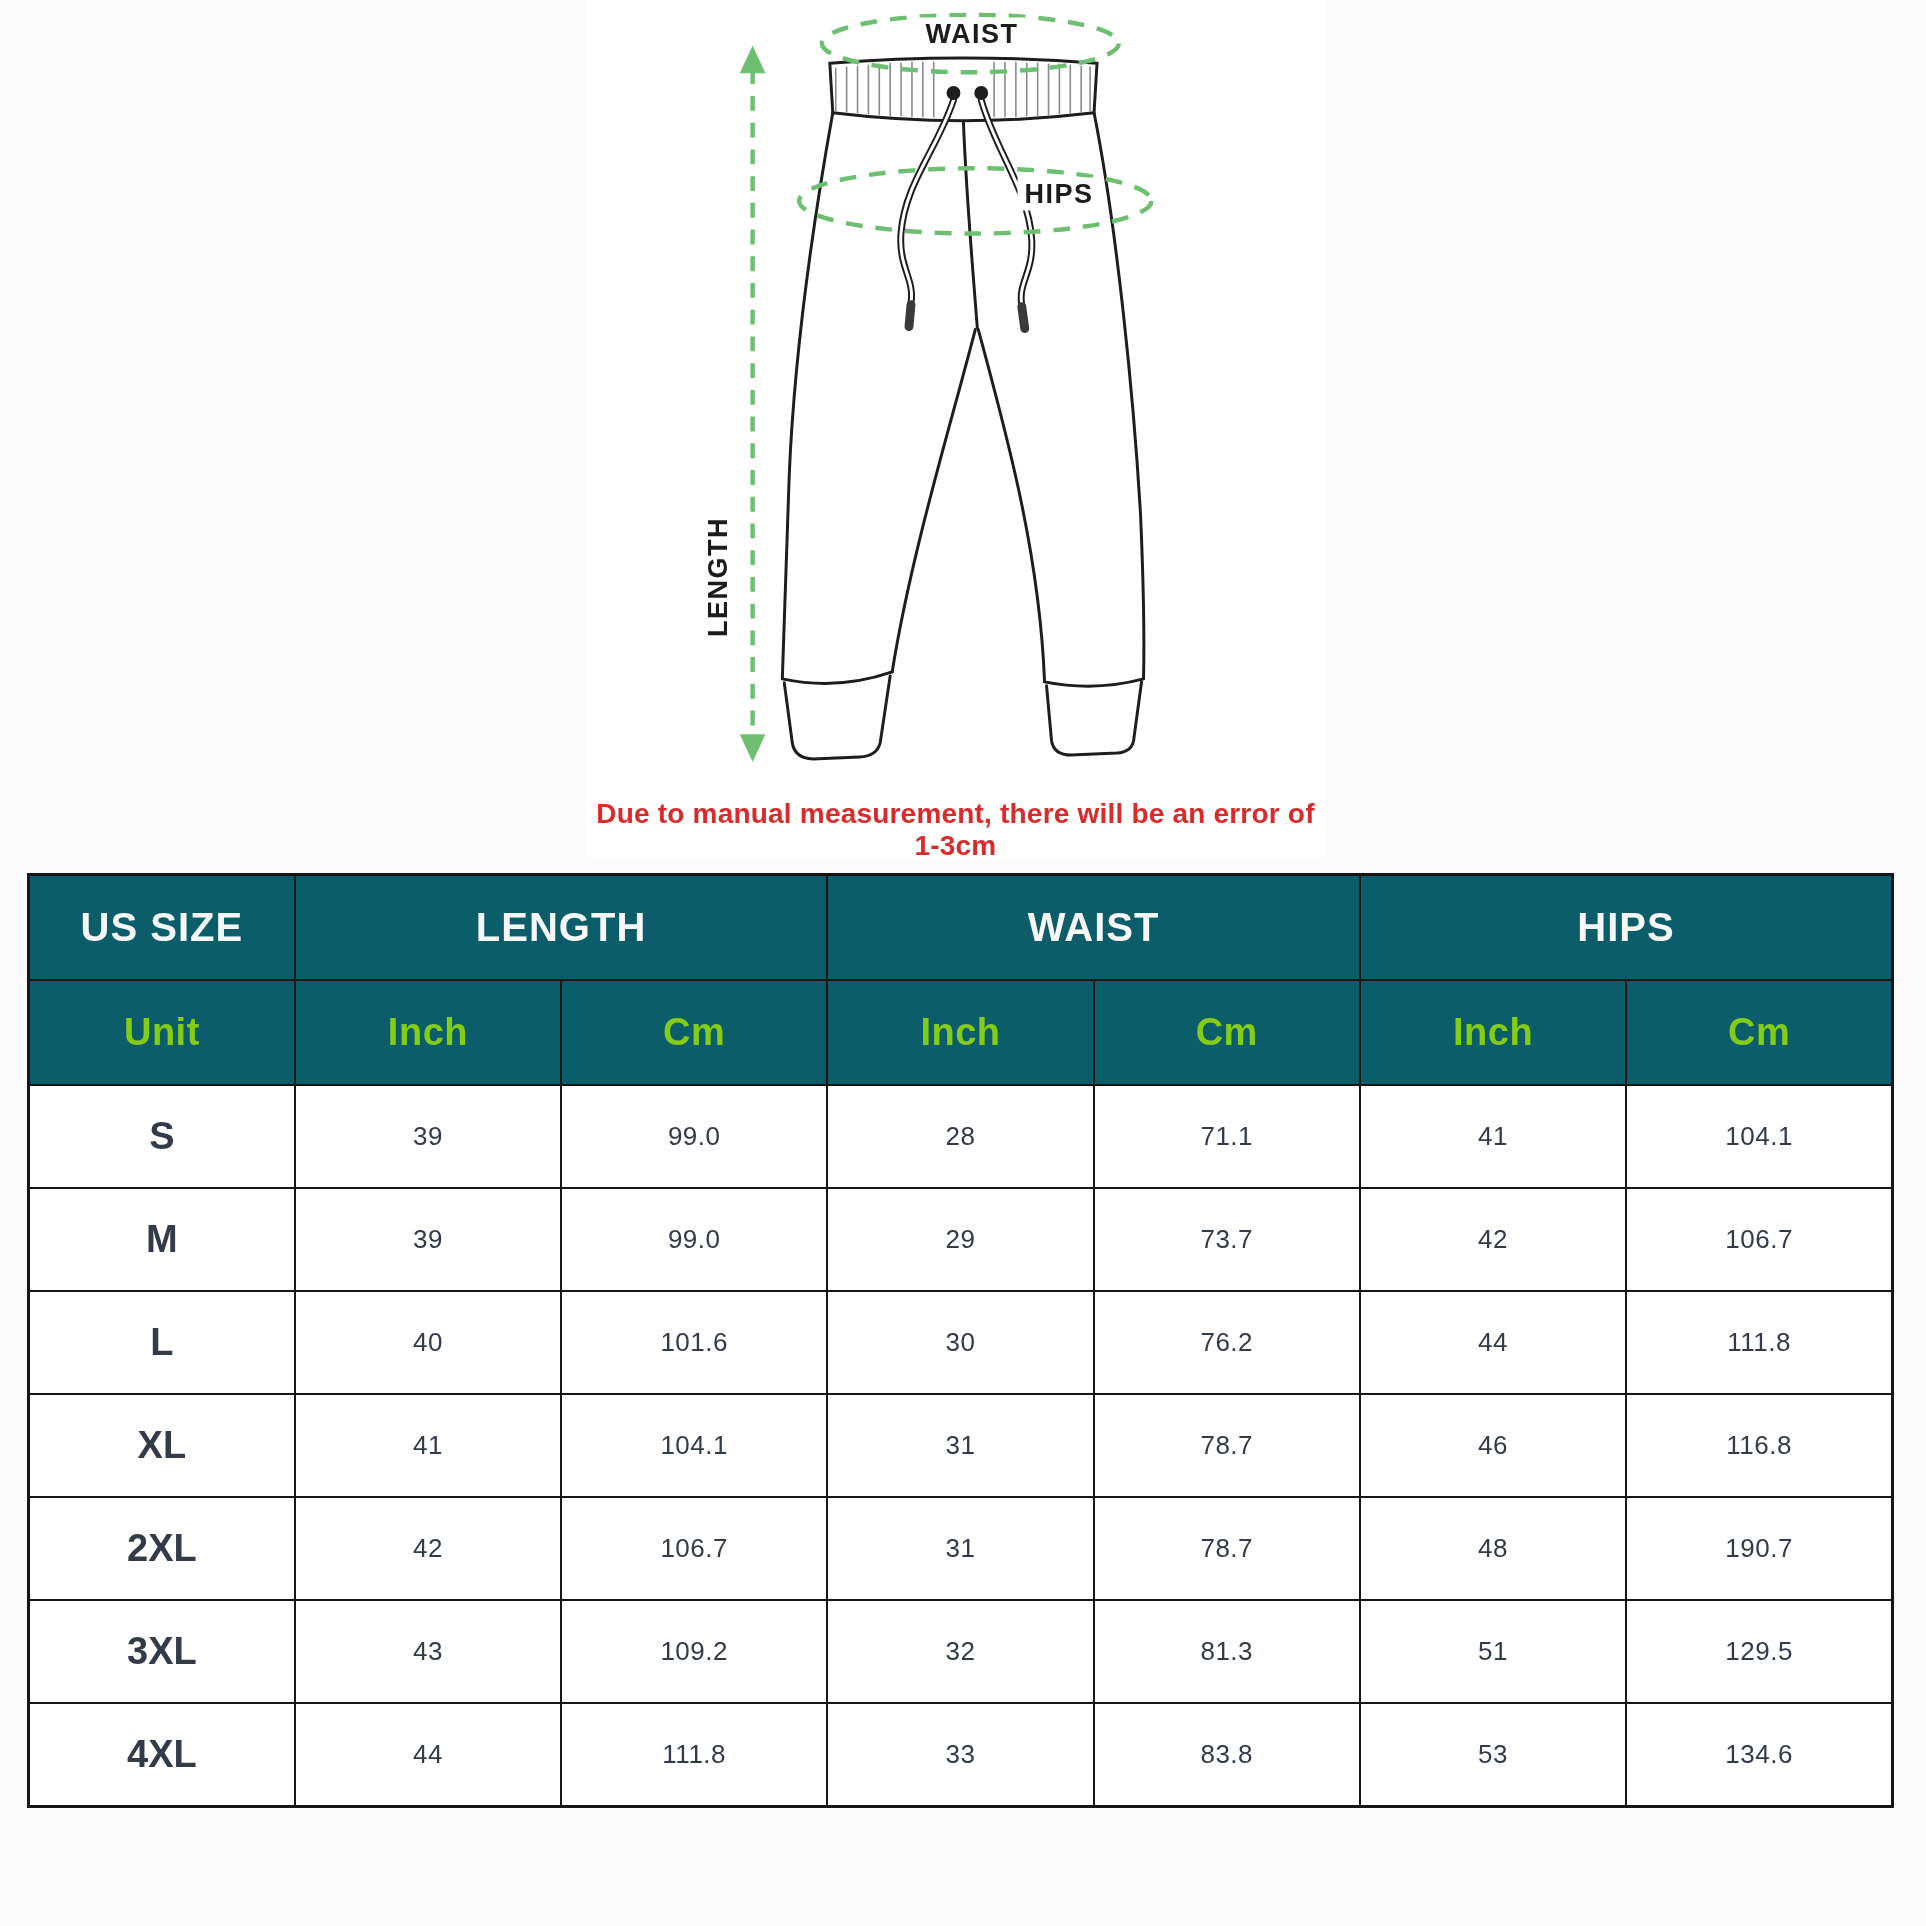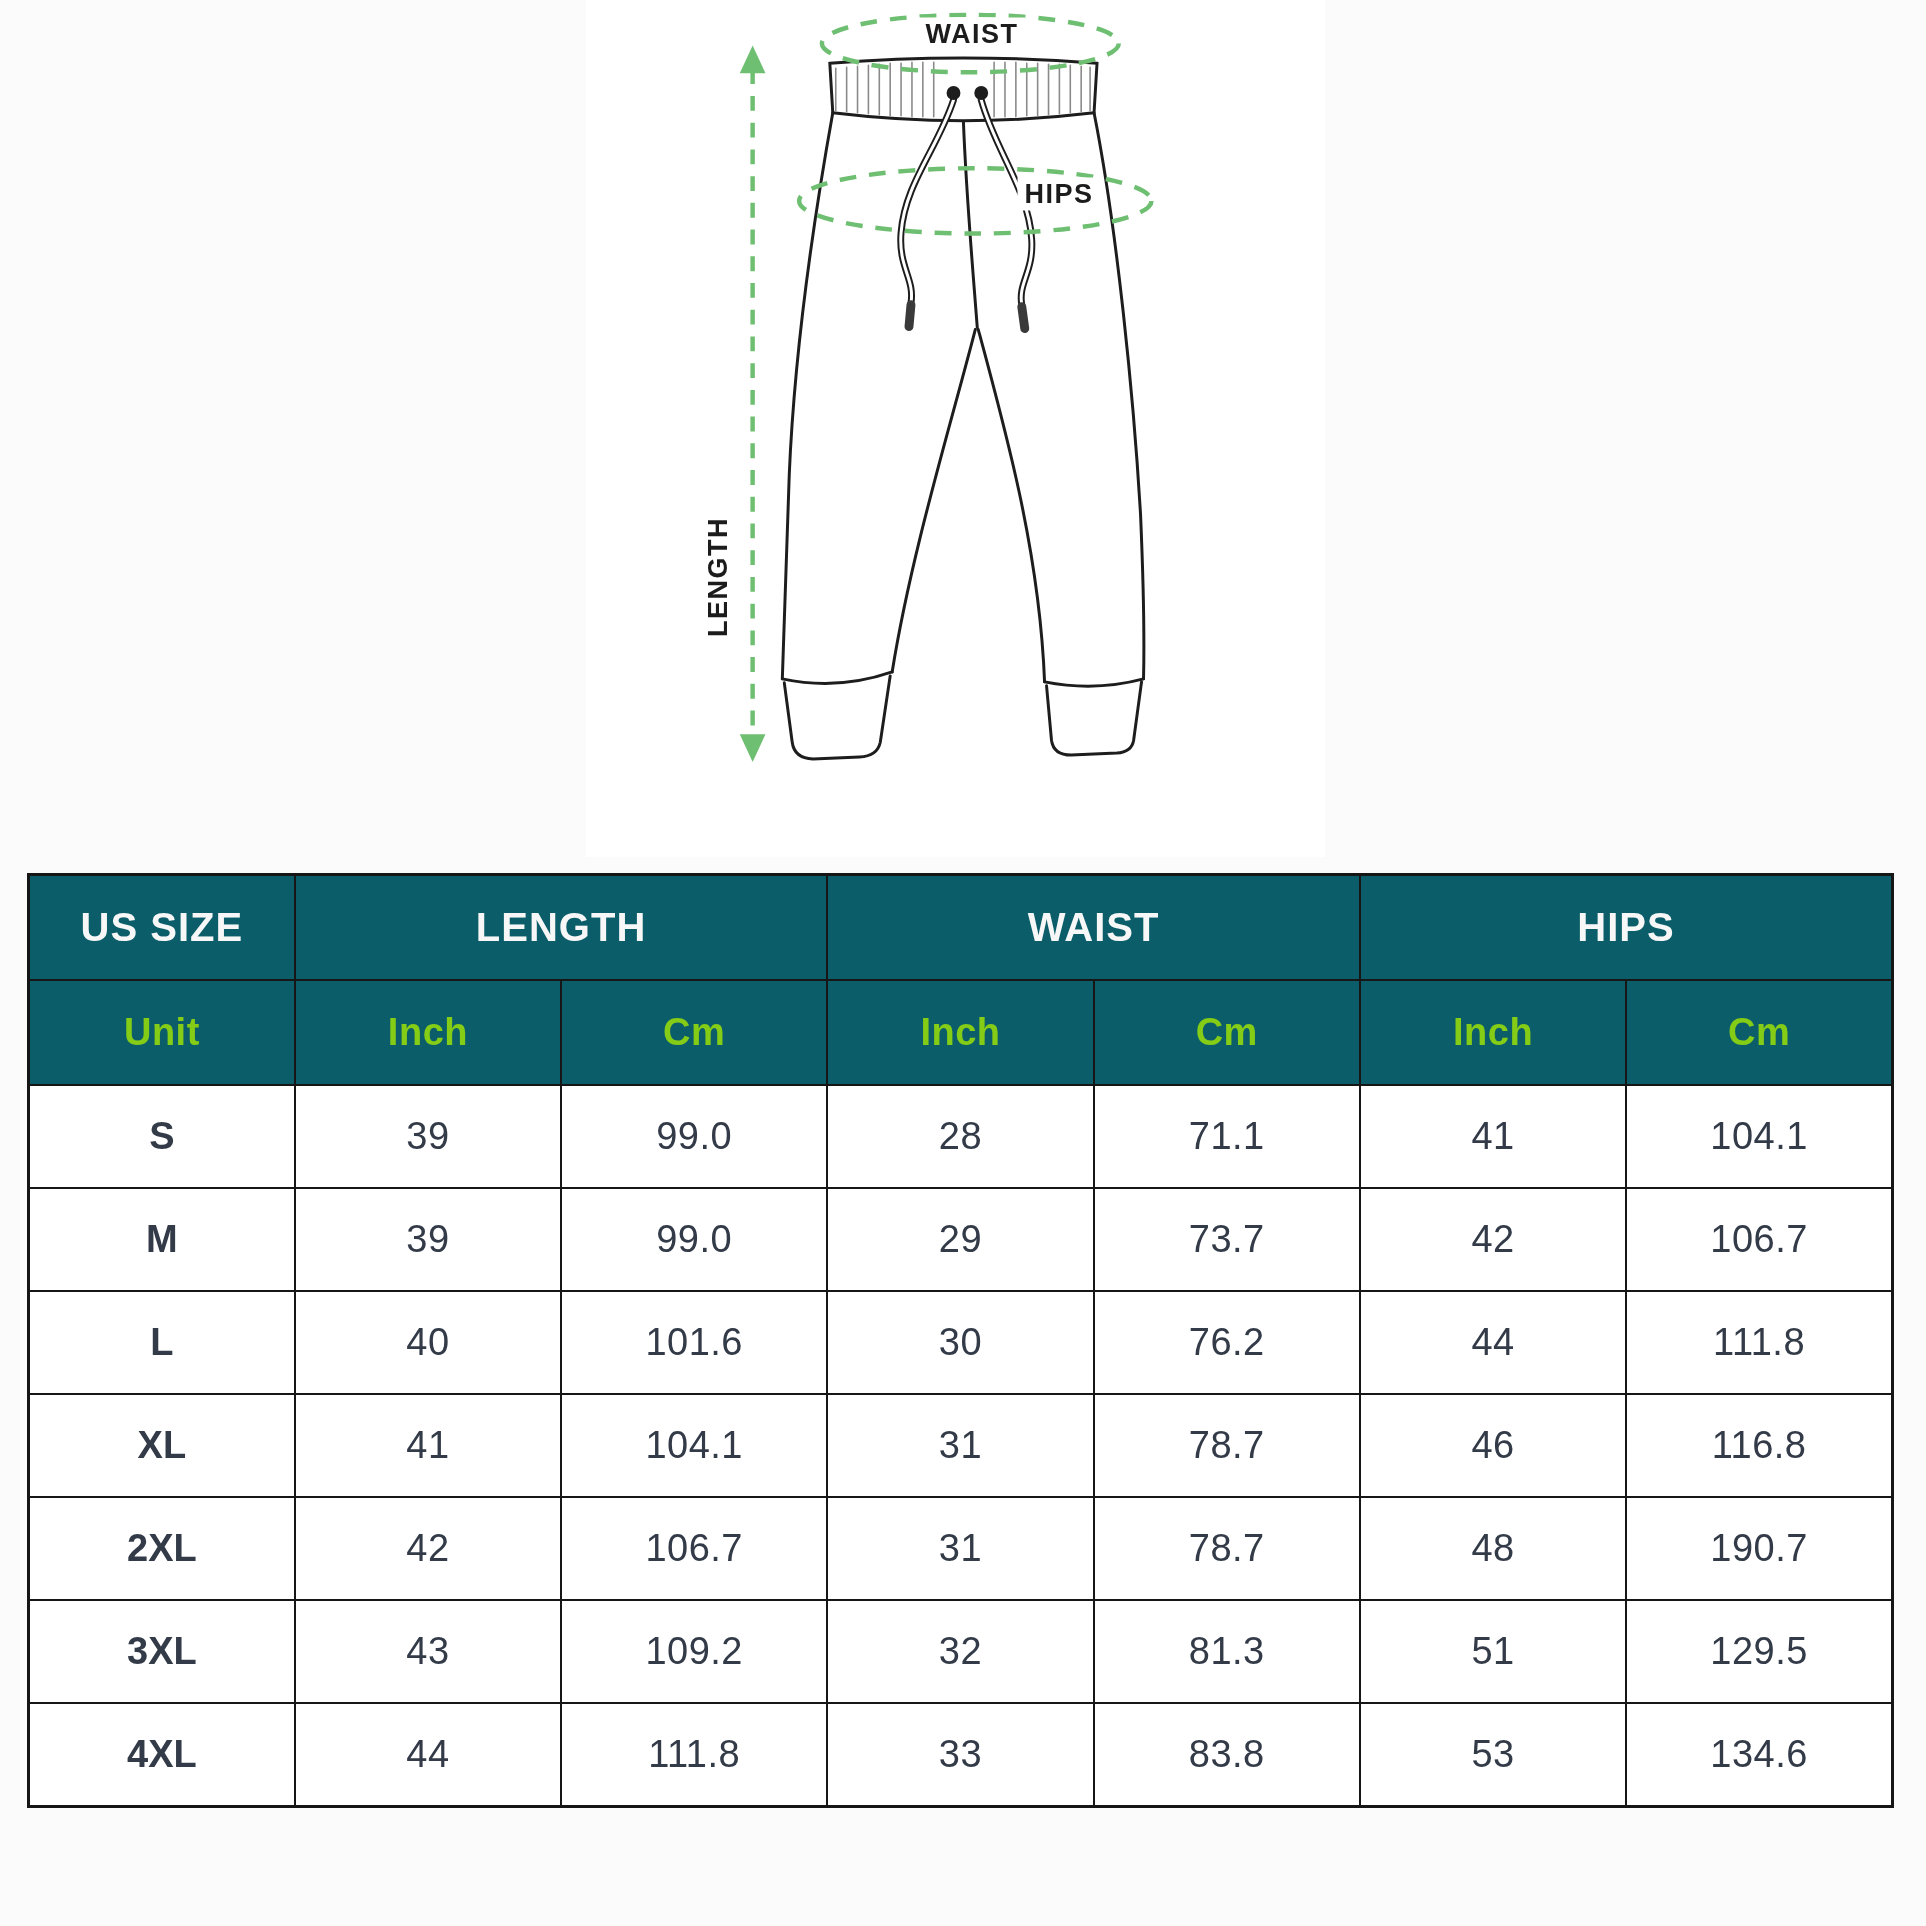--- a/index.html
+++ b/index.html
@@ -39,21 +39,21 @@
   .size-table .group-th{
     height:103px;color:#f7f7f7;font-weight:bold;font-size:40px;letter-spacing:1px;
   }
   .size-table .sub-th{
     height:103px;color:#84cc16;font-weight:bold;font-size:38px;letter-spacing:0.5px;
   }
   .size-table .size-cell{
     height:101px;font-weight:bold;font-size:38px;color:#333b48;
   }
   .size-table .val-cell{
-    height:101px;font-weight:400;font-size:38px;color:#333b48;letter-spacing:0.5px;
+    height:101px;font-weight:400;font-size:26px;color:#333b48;letter-spacing:0.5px;
   }
 </style>
 </head>
 <body>
 
 <div class="illustration-box">
   <svg width="739" height="857" viewBox="0 0 746 866">
 
     <g stroke="#1d1d1d" stroke-width="3" fill="none" stroke-linecap="round">
 
@@ -91,20 +91,21 @@
       <ellipse cx="388" cy="44" rx="150" ry="29" fill="none" stroke="#6fbf72" stroke-width="4.5" stroke-dasharray="17 13"></ellipse>
       <ellipse cx="393" cy="203" rx="178" ry="33" fill="none" stroke="#6fbf72" stroke-width="4.5" stroke-dasharray="17 13"></ellipse>
       <path d="M 168 70 L 168 748" fill="none" stroke="#6fbf72" stroke-width="4.5" stroke-dasharray="15 12"></path>
       <polygon points="168,46 155,74 181,74" fill="#6fbf72"></polygon>
       <polygon points="168,770 155,742 181,742" fill="#6fbf72"></polygon>
     </g>
   </svg>
   <div class="diagram-label" style="left:386px;top:34px;">WAIST</div>
   <div class="diagram-label" style="left:473px;top:194px;">HIPS</div>
   <div class="diagram-label length-label" style="left:132px;top:577px;">LENGTH</div>
+  <div class="measure-note" style="color: rgb(217, 43, 43);">Due to manual measurement, there will be an error of 1-3cm</div>
 </div>
 
 <table class="size-table">
     <colgroup>
       <col style="width: 14.2857%;">
       <col style="width: 14.2857%;">
       <col style="width: 14.2857%;">
       <col style="width: 14.2857%;">
       <col style="width: 14.2857%;">
       <col style="width: 14.2857%;">

